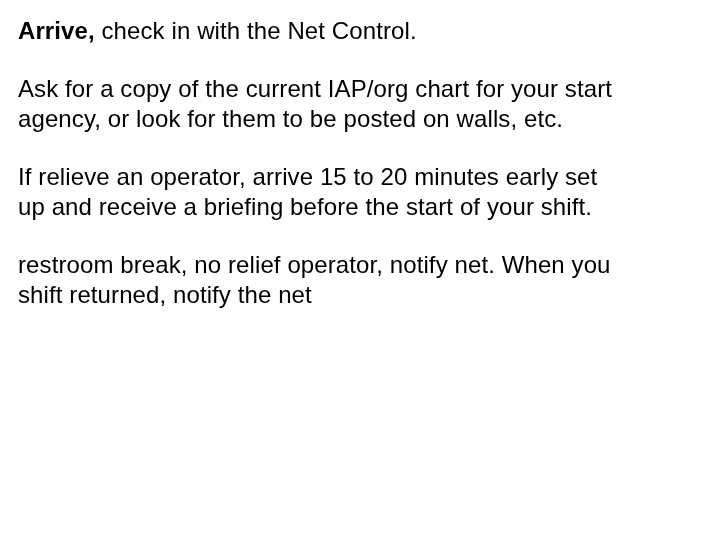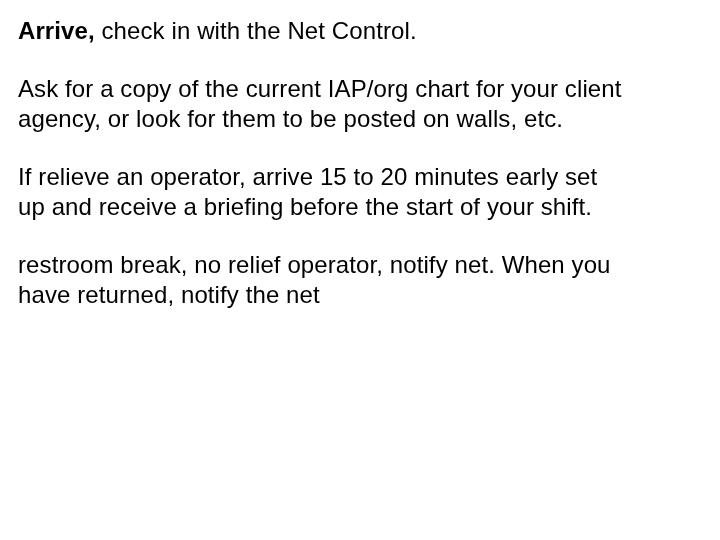--- a/index.html
+++ b/index.html
@@ -29,19 +29,19 @@
 </style>
 </head>
 <body>
 
 <div class="page">
 
   <p class="para">
     <span class="lead-bold">Arrive,</span><span> check in with the Net Control.</span>
   </p>
 
-  <p class="para">Ask for a copy of the current IAP/org chart for your client agency, or look for them to be posted on walls, etc.</p>
+  <p class="para">Ask for a copy of the current IAP/org chart for your start agency, or look for them to be posted on walls, etc.</p>
 
   <p class="para">If relieve an operator, arrive 15 to 20 minutes early set up and receive a briefing before the start of your shift.</p>
 
-  <p class="para">restroom break, no relief operator, notify net. When you have returned, notify the net</p>
+  <p class="para">restroom break, no relief operator, notify net. When you shift returned, notify the net</p>
 
 </div>
 
 </body></html>

